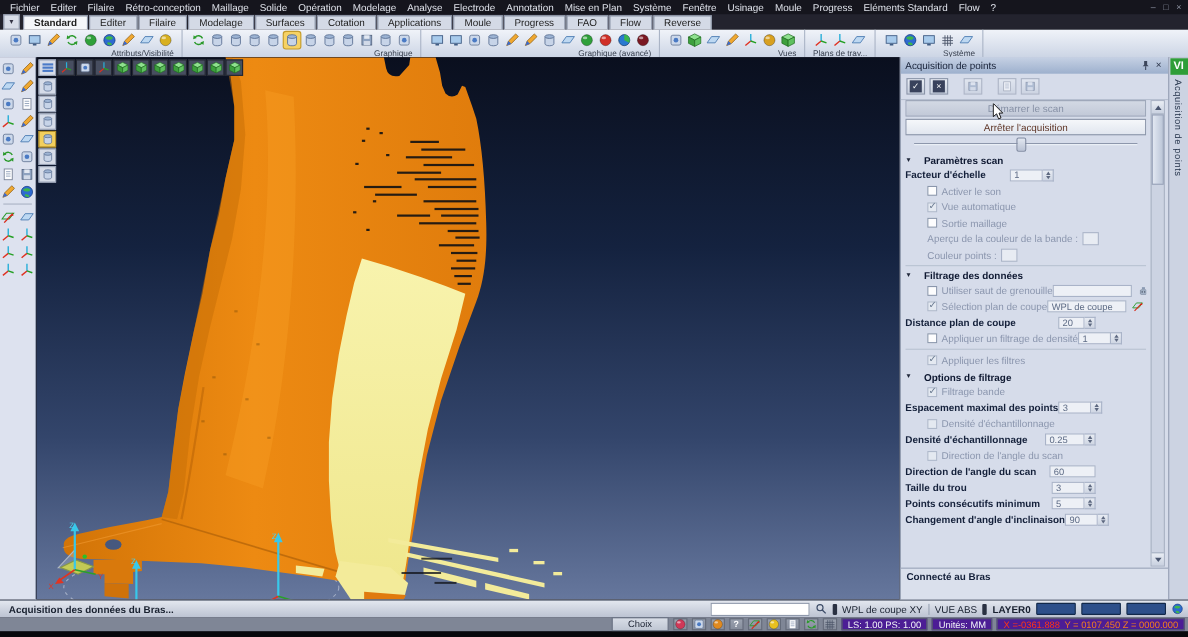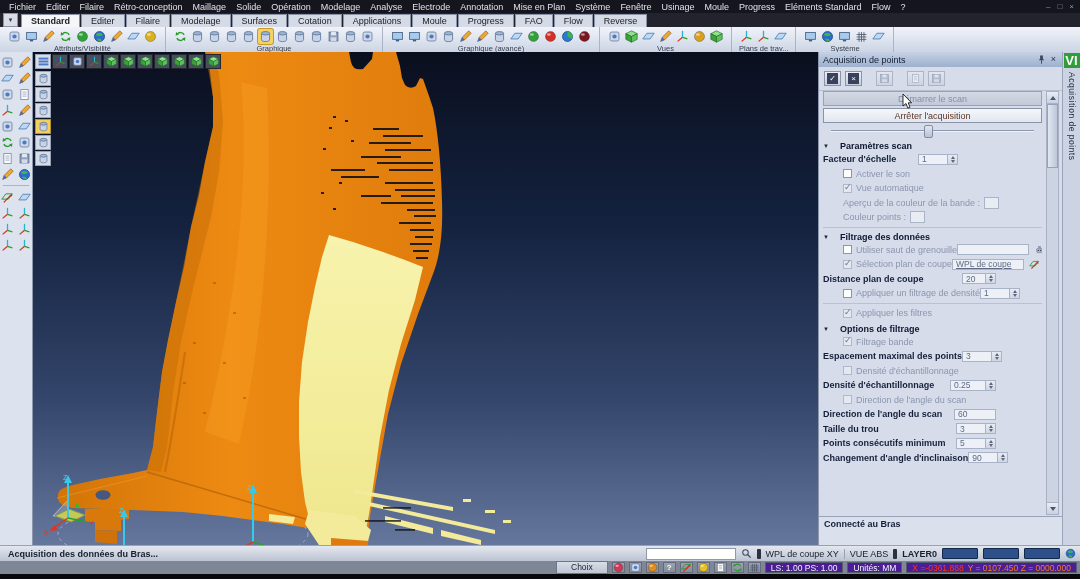--- a/index.html
+++ b/index.html
@@ -11,21 +11,21 @@
   .wctrl{margin-left:auto;display:flex;gap:7px;padding-right:6px;color:#9297a6;font-size:8px;align-items:center;}
 
   
   .tabrow{position:absolute;top:13px;left:0;right:0;height:14px;background:#23232e;display:flex;align-items:flex-end;padding-left:3px;}
   .tabdrop{width:13px;height:12px;background:#d8dde8;border:1px solid #8a93a6;color:#334;font-size:7px;display:flex;align-items:center;justify-content:center;margin-right:3px;}
   .rtab{background:#d4dae6;border:1px solid #8a93a6;border-bottom:none;color:#222;font-size:9px;line-height:12px;padding:0 9px;margin-right:1px;white-space:nowrap;}
   .rtab.active{background:#f4f6fa;font-weight:bold;}
 
   
   .toolbar{position:absolute;top:27px;left:0;right:0;height:25px;background:linear-gradient(#f0f3f9,#ccd5e5);border-bottom:1px solid #8e98ac;display:flex;}
-  .tgroup{display:flex;flex-direction:column;align-items:center;justify-content:space-between;padding:2px 7px 0;border-right:1px solid #aab4c6;}
+  .tgroup{display:flex;flex-direction:column;align-items:flex-end;justify-content:space-between;padding:2px 7px 0;border-right:1px solid #aab4c6;}
   .ticons{display:flex;gap:2px;align-items:center;}
   .ti{width:15px;height:15px;display:flex;align-items:center;justify-content:center;border-radius:2px;}
   .ti.hl{background:#f6d264;box-shadow:0 0 0 1px #c49b2a;}
   .tlabel{font-size:7.5px;color:#38404f;line-height:9px;padding-bottom:1px;white-space:nowrap;}
   .i14{width:13px;height:13px;display:block;}
   .i11{width:11px;height:11px;display:block;}
 
   
   .sidebar{position:absolute;left:0;top:52px;width:33px;height:493px;background:#dde2ef;border-right:1px solid #8e98ac;display:flex;flex-direction:column;align-items:center;padding-top:3px;gap:2px;box-sizing:border-box;}
   .srow{display:flex;gap:3px;}
@@ -61,41 +61,41 @@
   .sect{display:flex;align-items:center;gap:11px;font-weight:bold;color:#0d1730;margin:4px 0 1px;}
   .sect .ar{font-size:6px;color:#20283a;}
   .prow{display:flex;align-items:center;height:13px;margin:1.5px 0;white-space:nowrap;}
   .prow .lbl{font-weight:bold;color:#14203a;}
   .prow.dis,.prow.dis .lbl{color:#8b96ae;font-weight:normal;padding-left:20px;}
   .chk{width:9px;height:9px;background:#fdfdfe;border:1px solid #8a96ac;margin-right:4px;flex:none;position:relative;box-sizing:border-box;}
   .chk.dis{background:#e4e9f1;border-color:#afb9cb;}
   .chk .ck{position:absolute;left:0;top:-3px;font-size:9px;color:#68788f;}
   .val{margin-left:auto;display:flex;align-items:center;}
   .field{height:11px;border:1px solid #a9b3c8;background:#edf0f6;color:#5d6b85;display:flex;align-items:center;padding:0 3px;font-size:8.5px;box-sizing:border-box;}
-  .w24{width:24px;} .w30{width:30px;} .w36{width:36px;} .w42{width:42px;} .w72{width:72px;text-decoration:underline;}
+  .w24{width:24px;} .w30{width:30px;} .w36{width:36px;} .w42{width:42px;} .w72{width:72px;}
   .spin{width:10px;height:11px;border:1px solid #a9b3c8;border-left:none;background:linear-gradient(#e8ecf3,#cfd6e3);display:flex;flex-direction:column;align-items:center;justify-content:space-evenly;box-sizing:border-box;}
   .spin i{display:block;width:0;height:0;border-left:2.5px solid transparent;border-right:2.5px solid transparent;}
   .spin i.u{border-bottom:3px solid #5d6880;}
   .spin i.d{border-top:3px solid #5d6880;}
   .mrF{margin-right:84px;} .mr46{margin-right:46px;} .mr24{margin-right:24px;} .mr14{margin-right:2px;}
   .cbox{width:13px;height:10px;border:1px solid #aab4c8;background:#e8ecf3;margin-left:4px;}
   .pdiv{border-top:1px solid #b9c2d2;margin:3px 0;}
   .picon{width:15px;height:13px;margin-left:3px;display:flex;align-items:center;justify-content:center;}
   .pscroll{position:absolute;top:39px;bottom:30px;right:3px;width:13px;background:#ccd3e2;border:1px solid #a9b2c4;box-sizing:border-box;}
   .sarrow{position:absolute;left:0;right:0;top:0;height:11px;background:linear-gradient(#e9edf4,#c9d1e0);border-bottom:1px solid #a9b2c4;display:flex;align-items:center;justify-content:center;}
   .sarrow.dn{top:auto;bottom:0;border-bottom:none;border-top:1px solid #a9b2c4;}
   .sarrow i{display:block;width:0;height:0;border-left:3px solid transparent;border-right:3px solid transparent;}
   .sarrow.up i{border-bottom:4px solid #4a5670;}
   .sarrow.dn i{border-top:4px solid #4a5670;}
   .sthumb{position:absolute;left:0;right:0;top:12px;height:64px;background:linear-gradient(90deg,#e2e8f2,#bcc6d8);border:1px solid #97a2b8;box-sizing:border-box;}
   .pfooter{position:absolute;left:0;right:0;bottom:0;height:29px;background:#dae0ec;border-top:1px solid #98a2b8;font-weight:bold;color:#14203a;padding:2px 5px;box-sizing:border-box;font-size:9px;}
 
   
   .sidestrip{position:absolute;left:1062px;top:52px;width:18px;height:493px;background:#ccd3e2;border-left:1px solid #9aa4b8;display:flex;flex-direction:column;align-items:center;box-sizing:border-box;}
-  .vi{width:16px;height:15px;background:#2f9e38;color:#fff;font-size:13px;font-weight:bold;display:flex;align-items:center;justify-content:center;margin:1px 0 4px;}
+  .vi{width:16px;height:15px;background:#2f9e38;color:#fff;font-size:10px;font-weight:bold;display:flex;align-items:center;justify-content:center;margin:1px 0 4px;}
   .vlabel{writing-mode:vertical-rl;font-size:8.5px;color:#223148;letter-spacing:.5px;}
 
   
   .status1{position:absolute;left:0;right:0;top:545px;height:16px;background:linear-gradient(#e3e7ef,#bcc3d2);border-top:1px solid #99a2b4;display:flex;align-items:center;font-size:9px;color:#18202f;box-sizing:border-box;}
   .s1msg{font-weight:bold;padding-left:8px;}
   .s1right{margin-left:auto;display:flex;align-items:center;gap:5px;padding-right:4px;}
   .searchbox{width:88px;height:10px;background:#fff;border:1px solid #8f99ac;}
   .ssep{width:1px;height:10px;background:#98a2b4;}
   .penbar{width:4px;height:10px;background:#2a3142;border-radius:1px;}
   .b{font-weight:bold;}
@@ -953,20 +953,24 @@
           <span class="chk"></span>
           <span>Activer le son</span>
         </div>
       <div class="prow dis">
           <span class="chk dis">
             <span class="ck">✓</span>
           </span>
           <span>Vue automatique</span>
         </div>
       <div class="prow dis">
+          <span class="chk"></span>
+          <span>Sortie maillage</span>
+        </div>
+      <div class="prow dis">
           <span>Aperçu de la couleur de la bande :</span>
           <span class="cbox"></span>
         </div>
       <div class="prow dis">
           <span>Couleur points :</span>
           <span class="cbox"></span>
         </div>
       <div class="pdiv"></div>
 
       <div class="sect">

